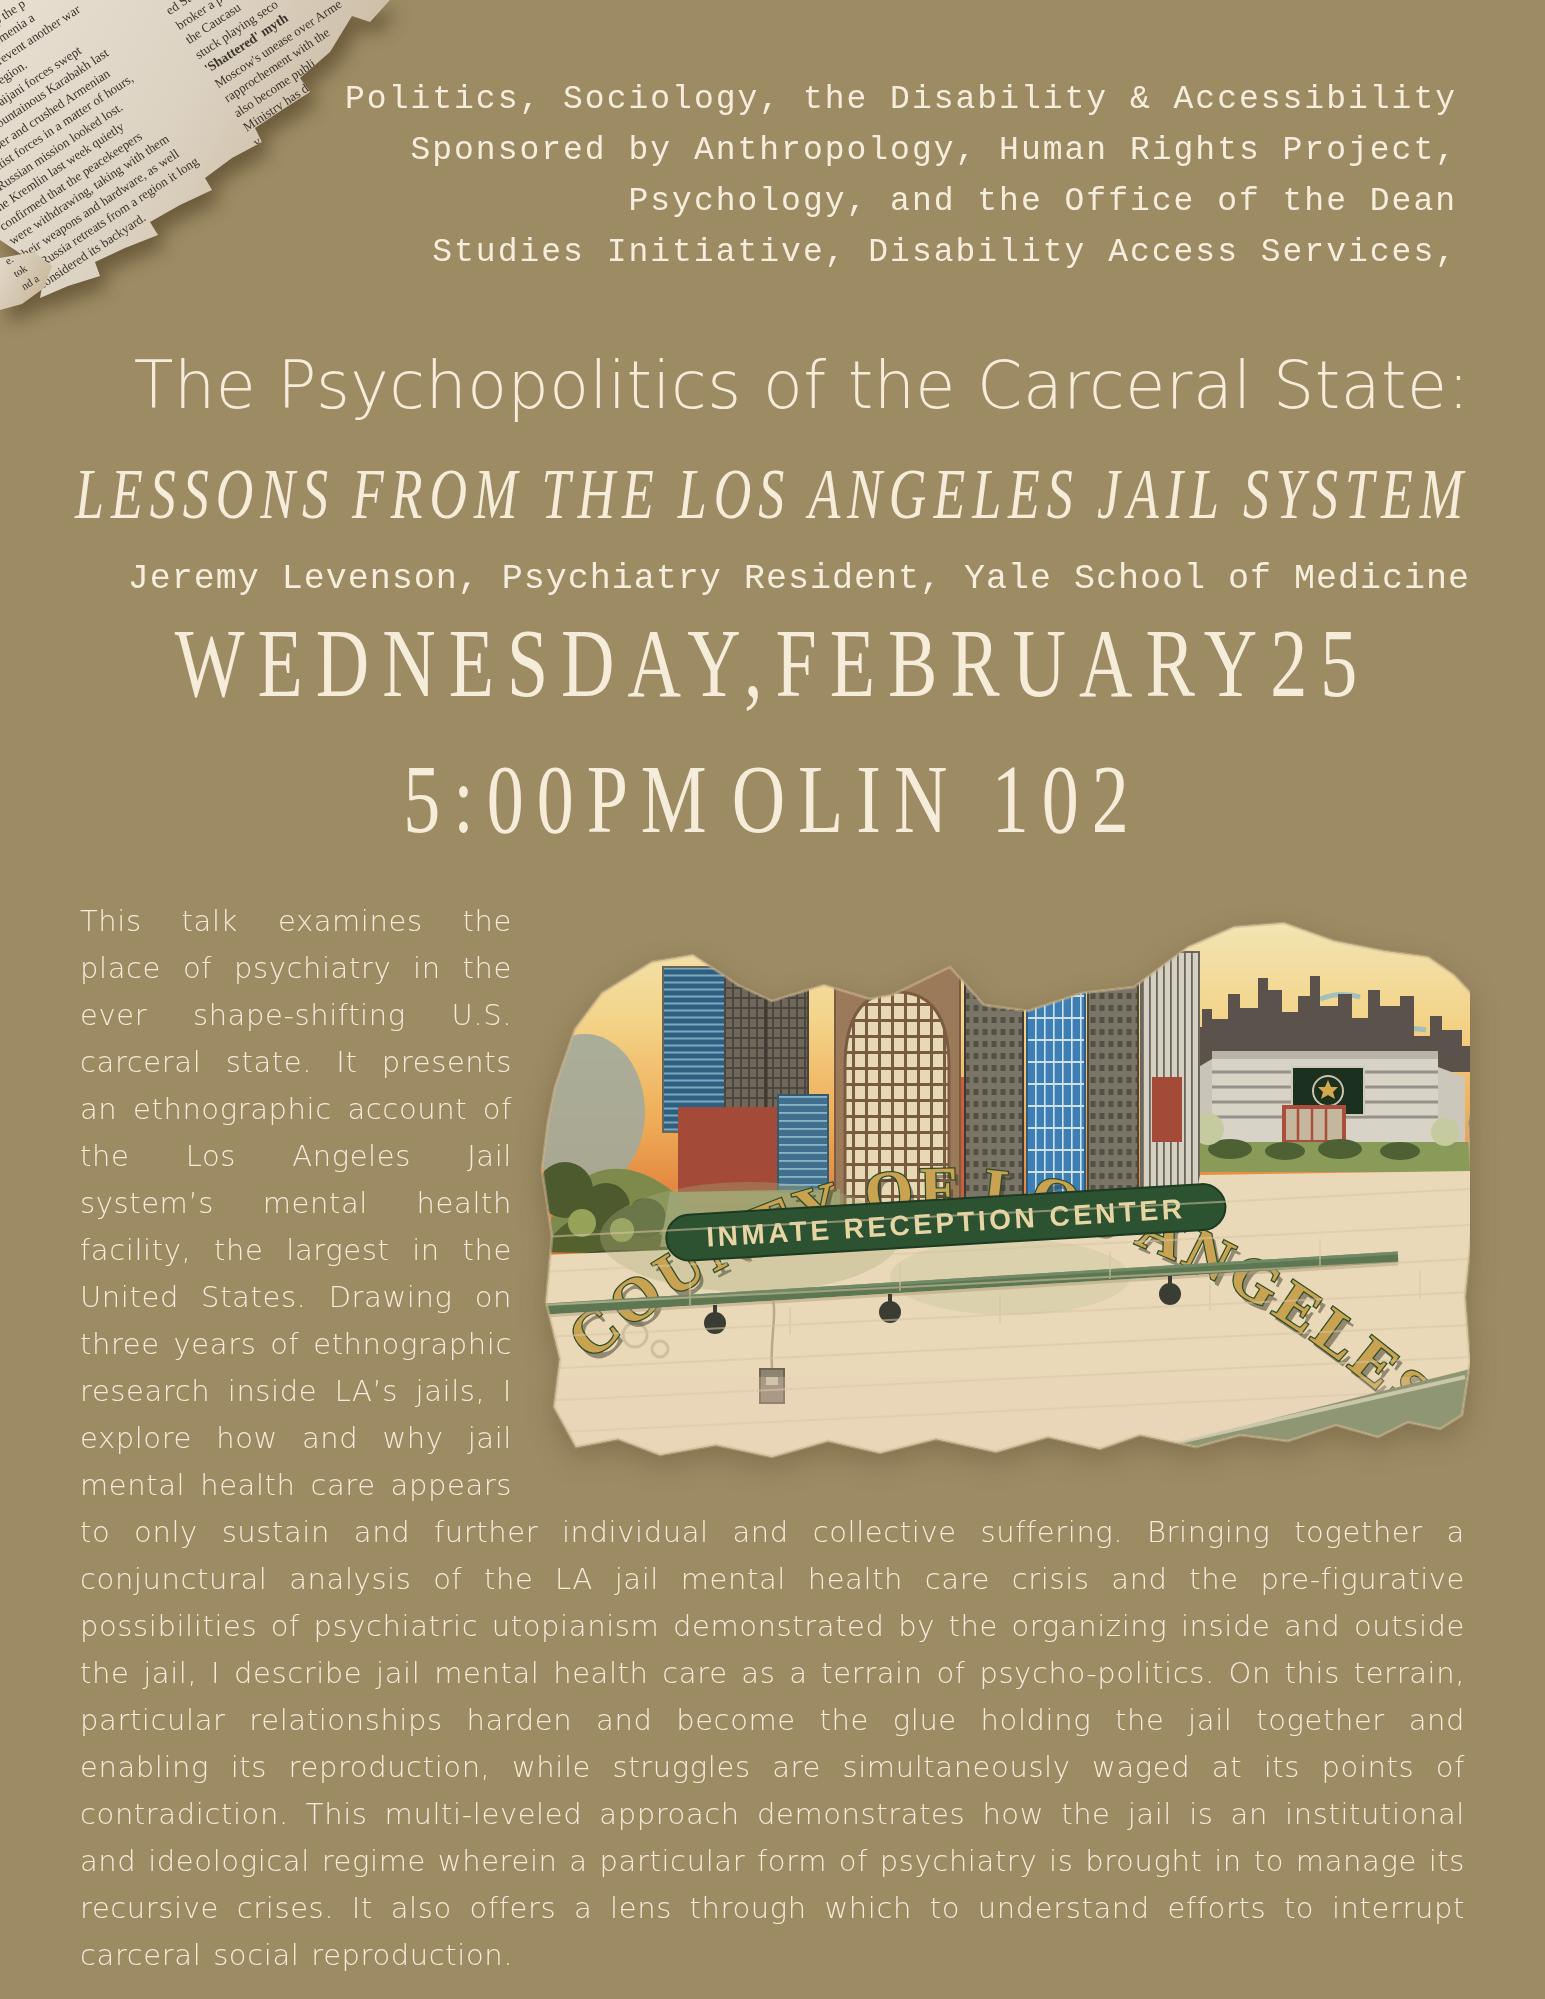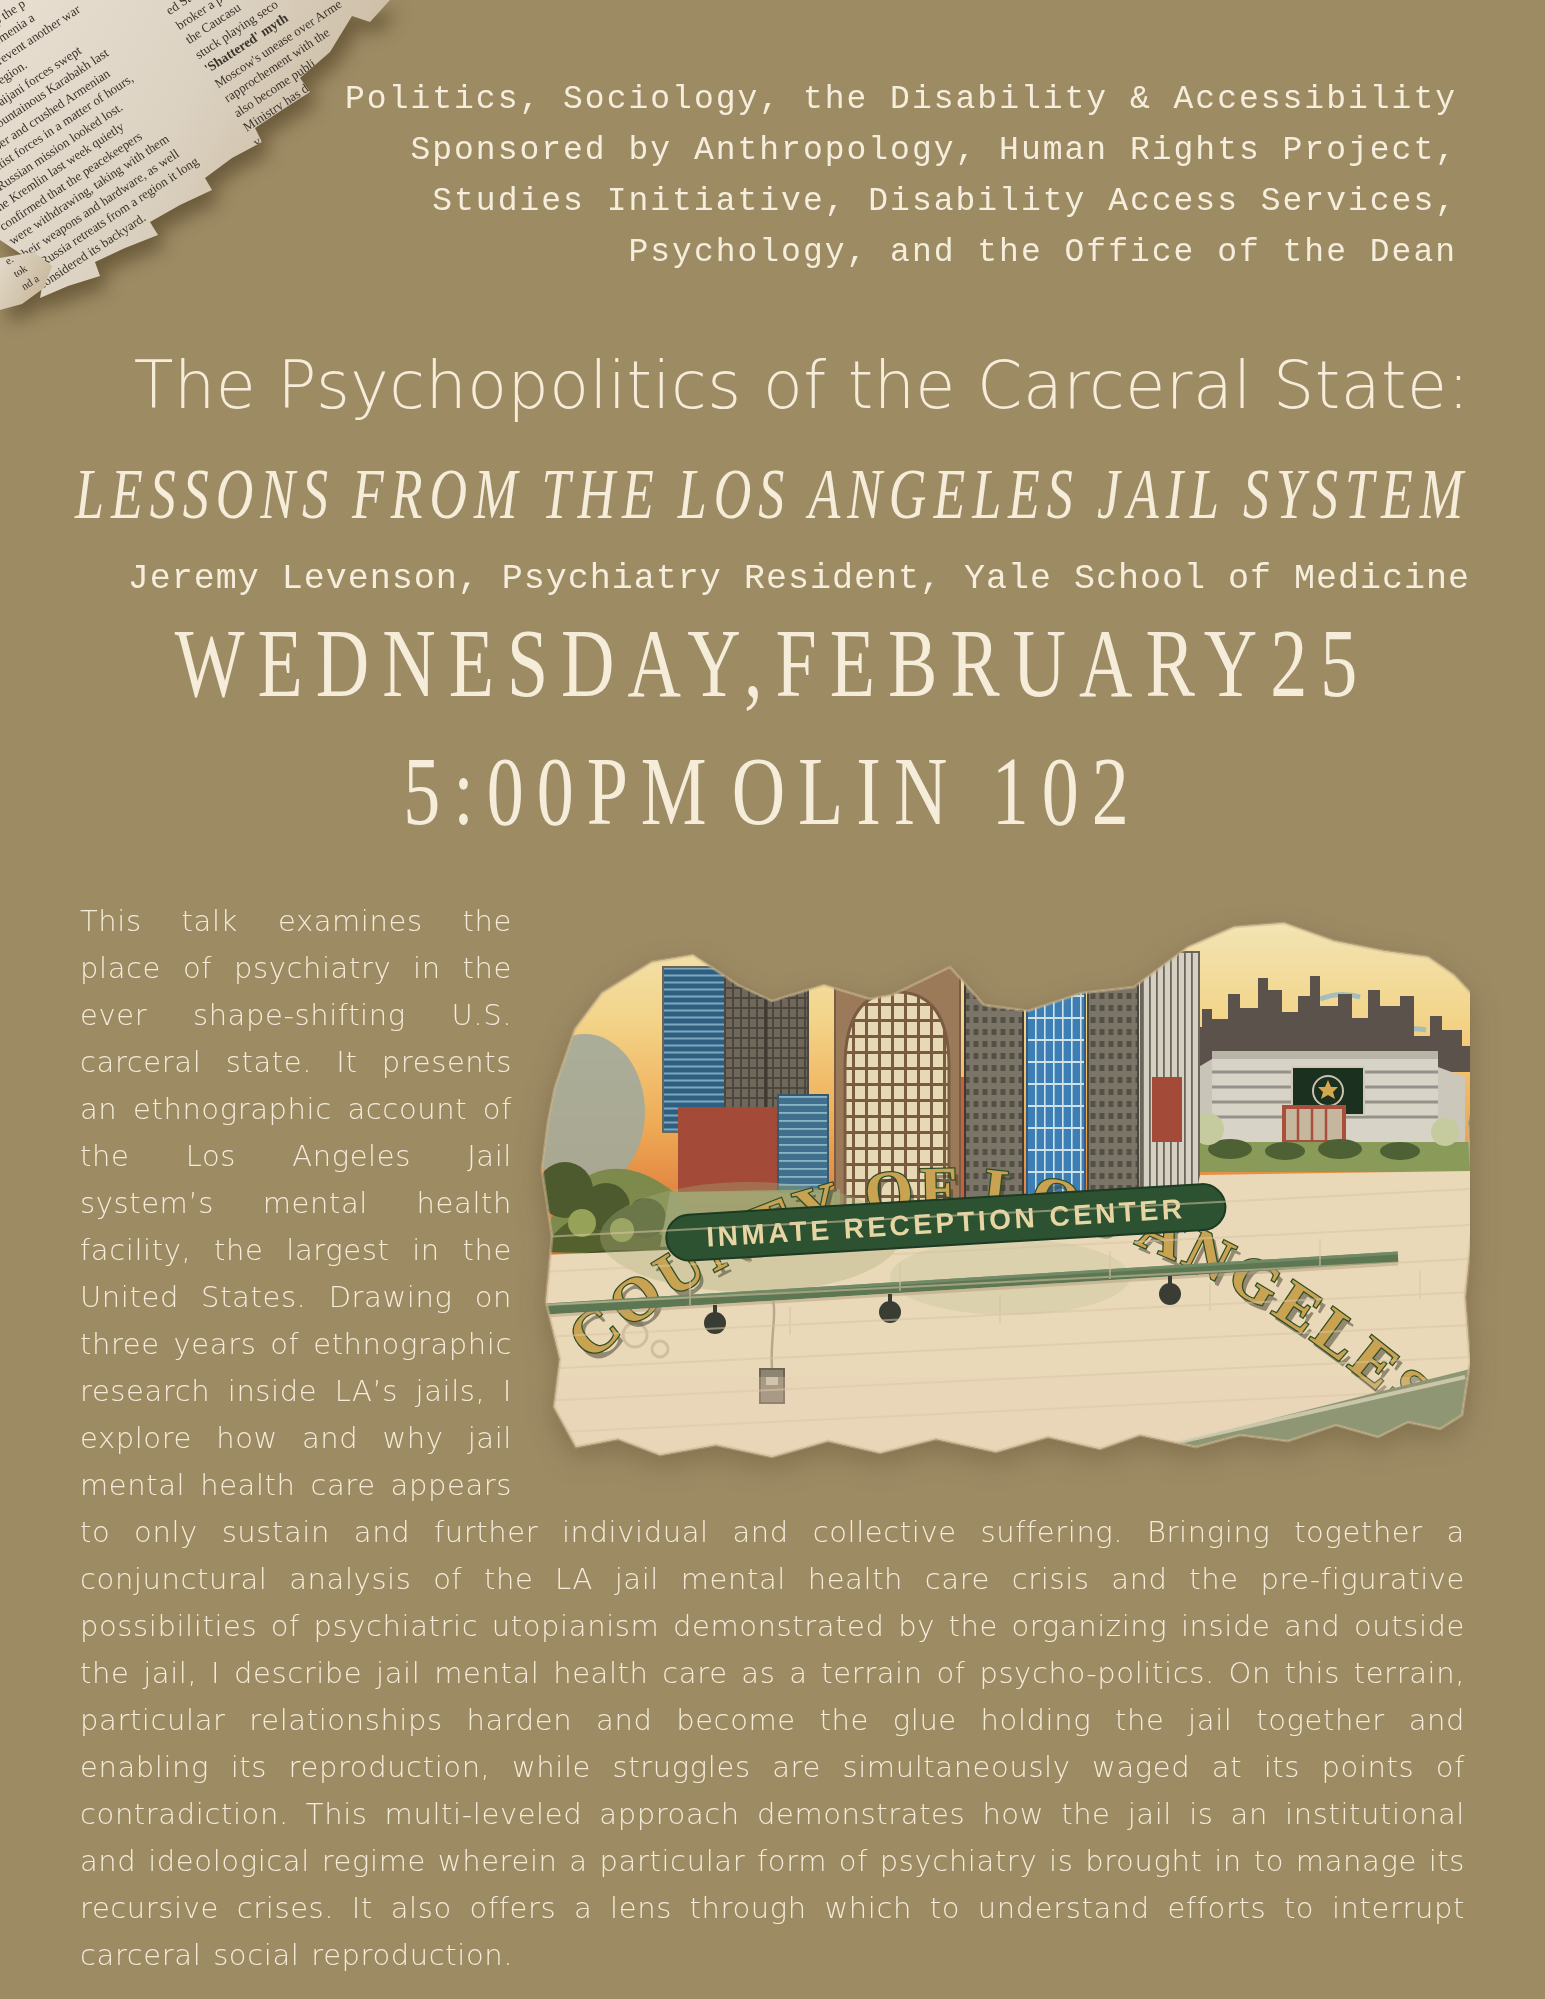--- a/index.html
+++ b/index.html
@@ -38,21 +38,21 @@
   .subtitle span{display:inline-block;font-family:"Liberation Serif","DejaVu Serif",serif;
     font-size:52px;letter-spacing:7px;transform:scaleY(1.38);transform-origin:center top;color:#f5ecda;}
   .speaker{margin-top:30px;font-family:"Liberation Mono","DejaVu Sans Mono",monospace;
     font-size:35px;letter-spacing:1px;color:#f6eedd;}
 
   
   .event{position:absolute;top:608px;left:75px;width:1395px;}
   .event-line{display:flex;justify-content:center;height:104px;align-items:flex-start;}
   .event-line span{display:inline-block;font-family:"Liberation Serif","DejaVu Serif",serif;
     font-size:74px;letter-spacing:13px;transform:scaleY(1.32);transform-origin:center top;color:#f5ecda;}
-  .event-line2{margin-top:24px;gap:12px;}
+  .event-line2{margin-top:32px;gap:12px;}
 
   
   .content{position:absolute;top:893px;left:75px;width:1395px;}
   .mural-float{float:right;width:930px;height:560px;margin:14px 0 22px 28px;position:relative;
     filter:drop-shadow(0 10px 14px rgba(60,45,20,.28));}
   .body-text{margin:5px;font-size:29px;line-height:47px;text-align:justify;letter-spacing:.6px;
     word-spacing:2px;color:#f4ebd9;font-weight:300;}
 </style>
 </head>
 <body>
@@ -106,22 +106,22 @@
           <div>e.</div>
           <div>tok</div>
           <div>nd a</div>
         </div>
     </div>
   </div>
 
   <div class="sponsor">
       <div>Politics, Sociology, the Disability &amp; Accessibility</div>
       <div>Sponsored by Anthropology, Human Rights Project,</div>
+      <div>Psychology, and the Office of the Dean</div>
       <div>Studies Initiative, Disability Access Services,</div>
-      <div>Psychology, and the Office of the Dean</div>
     </div>
 
   <div class="heading">
     <div class="title">The Psychopolitics of the Carceral State:</div>
     <div class="subtitle">
         <span>LESSONS</span>
         <span>FROM</span>
         <span>THE</span>
         <span>LOS</span>
         <span>ANGELES</span>

